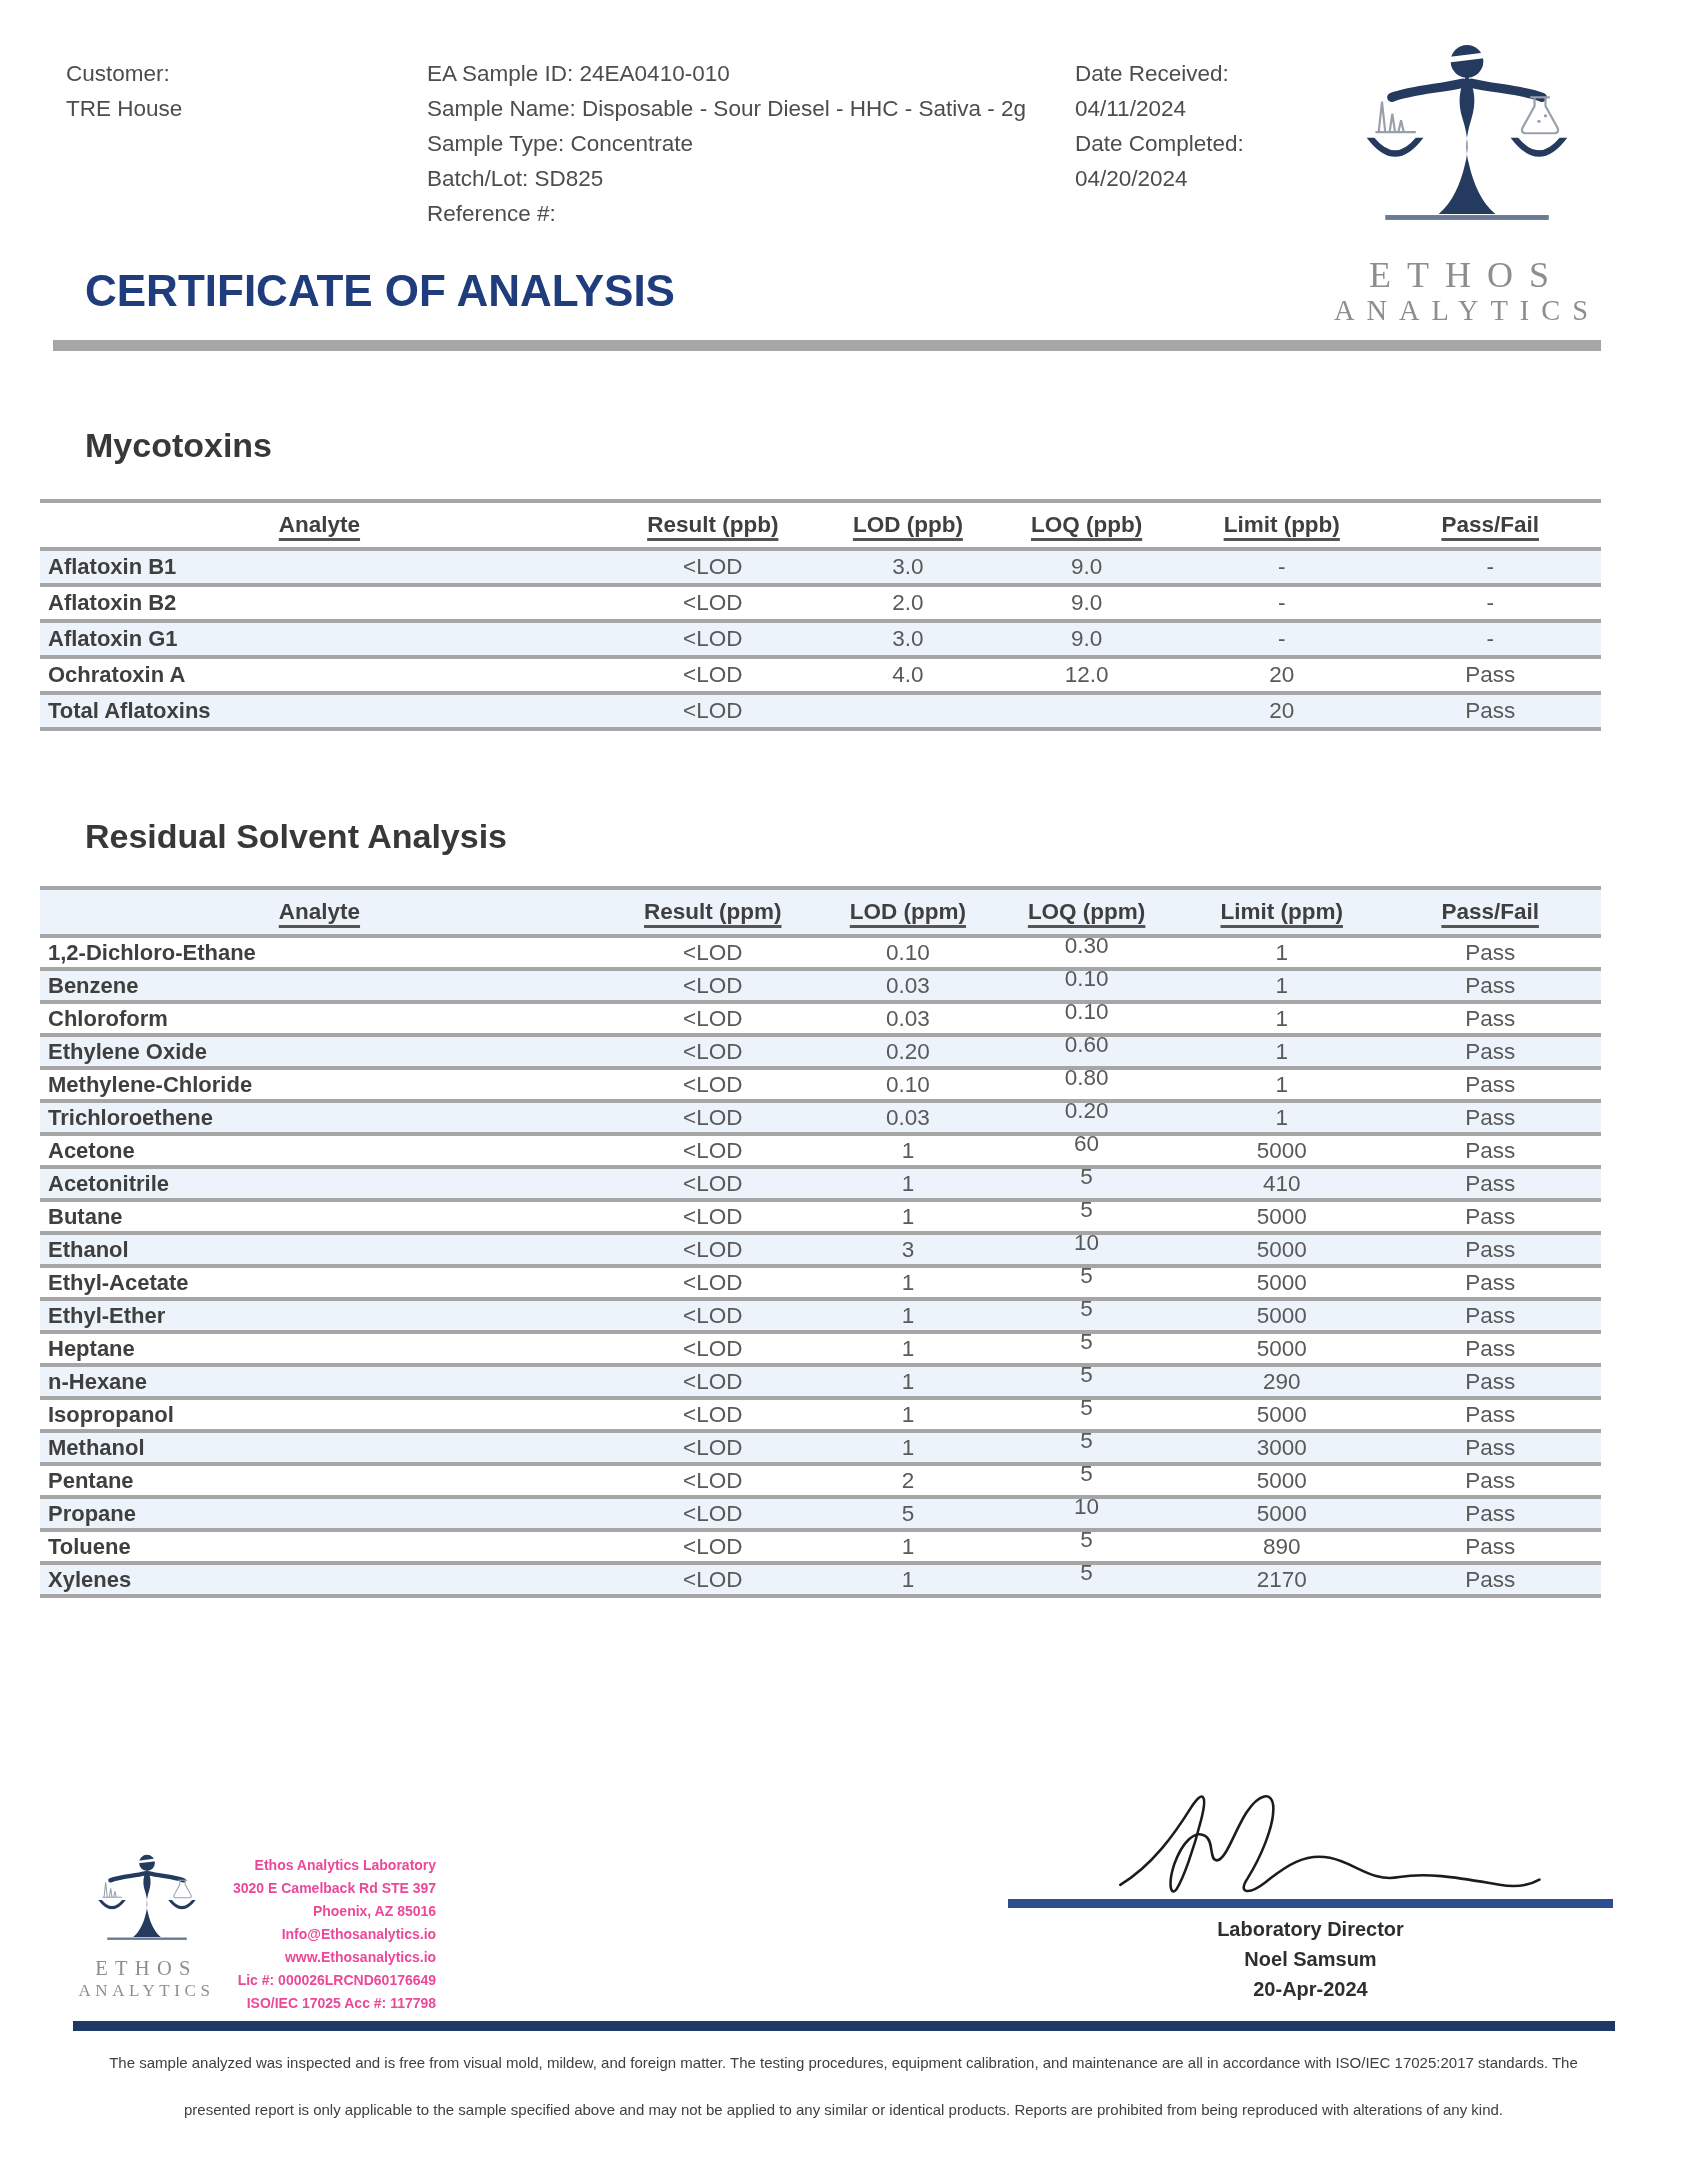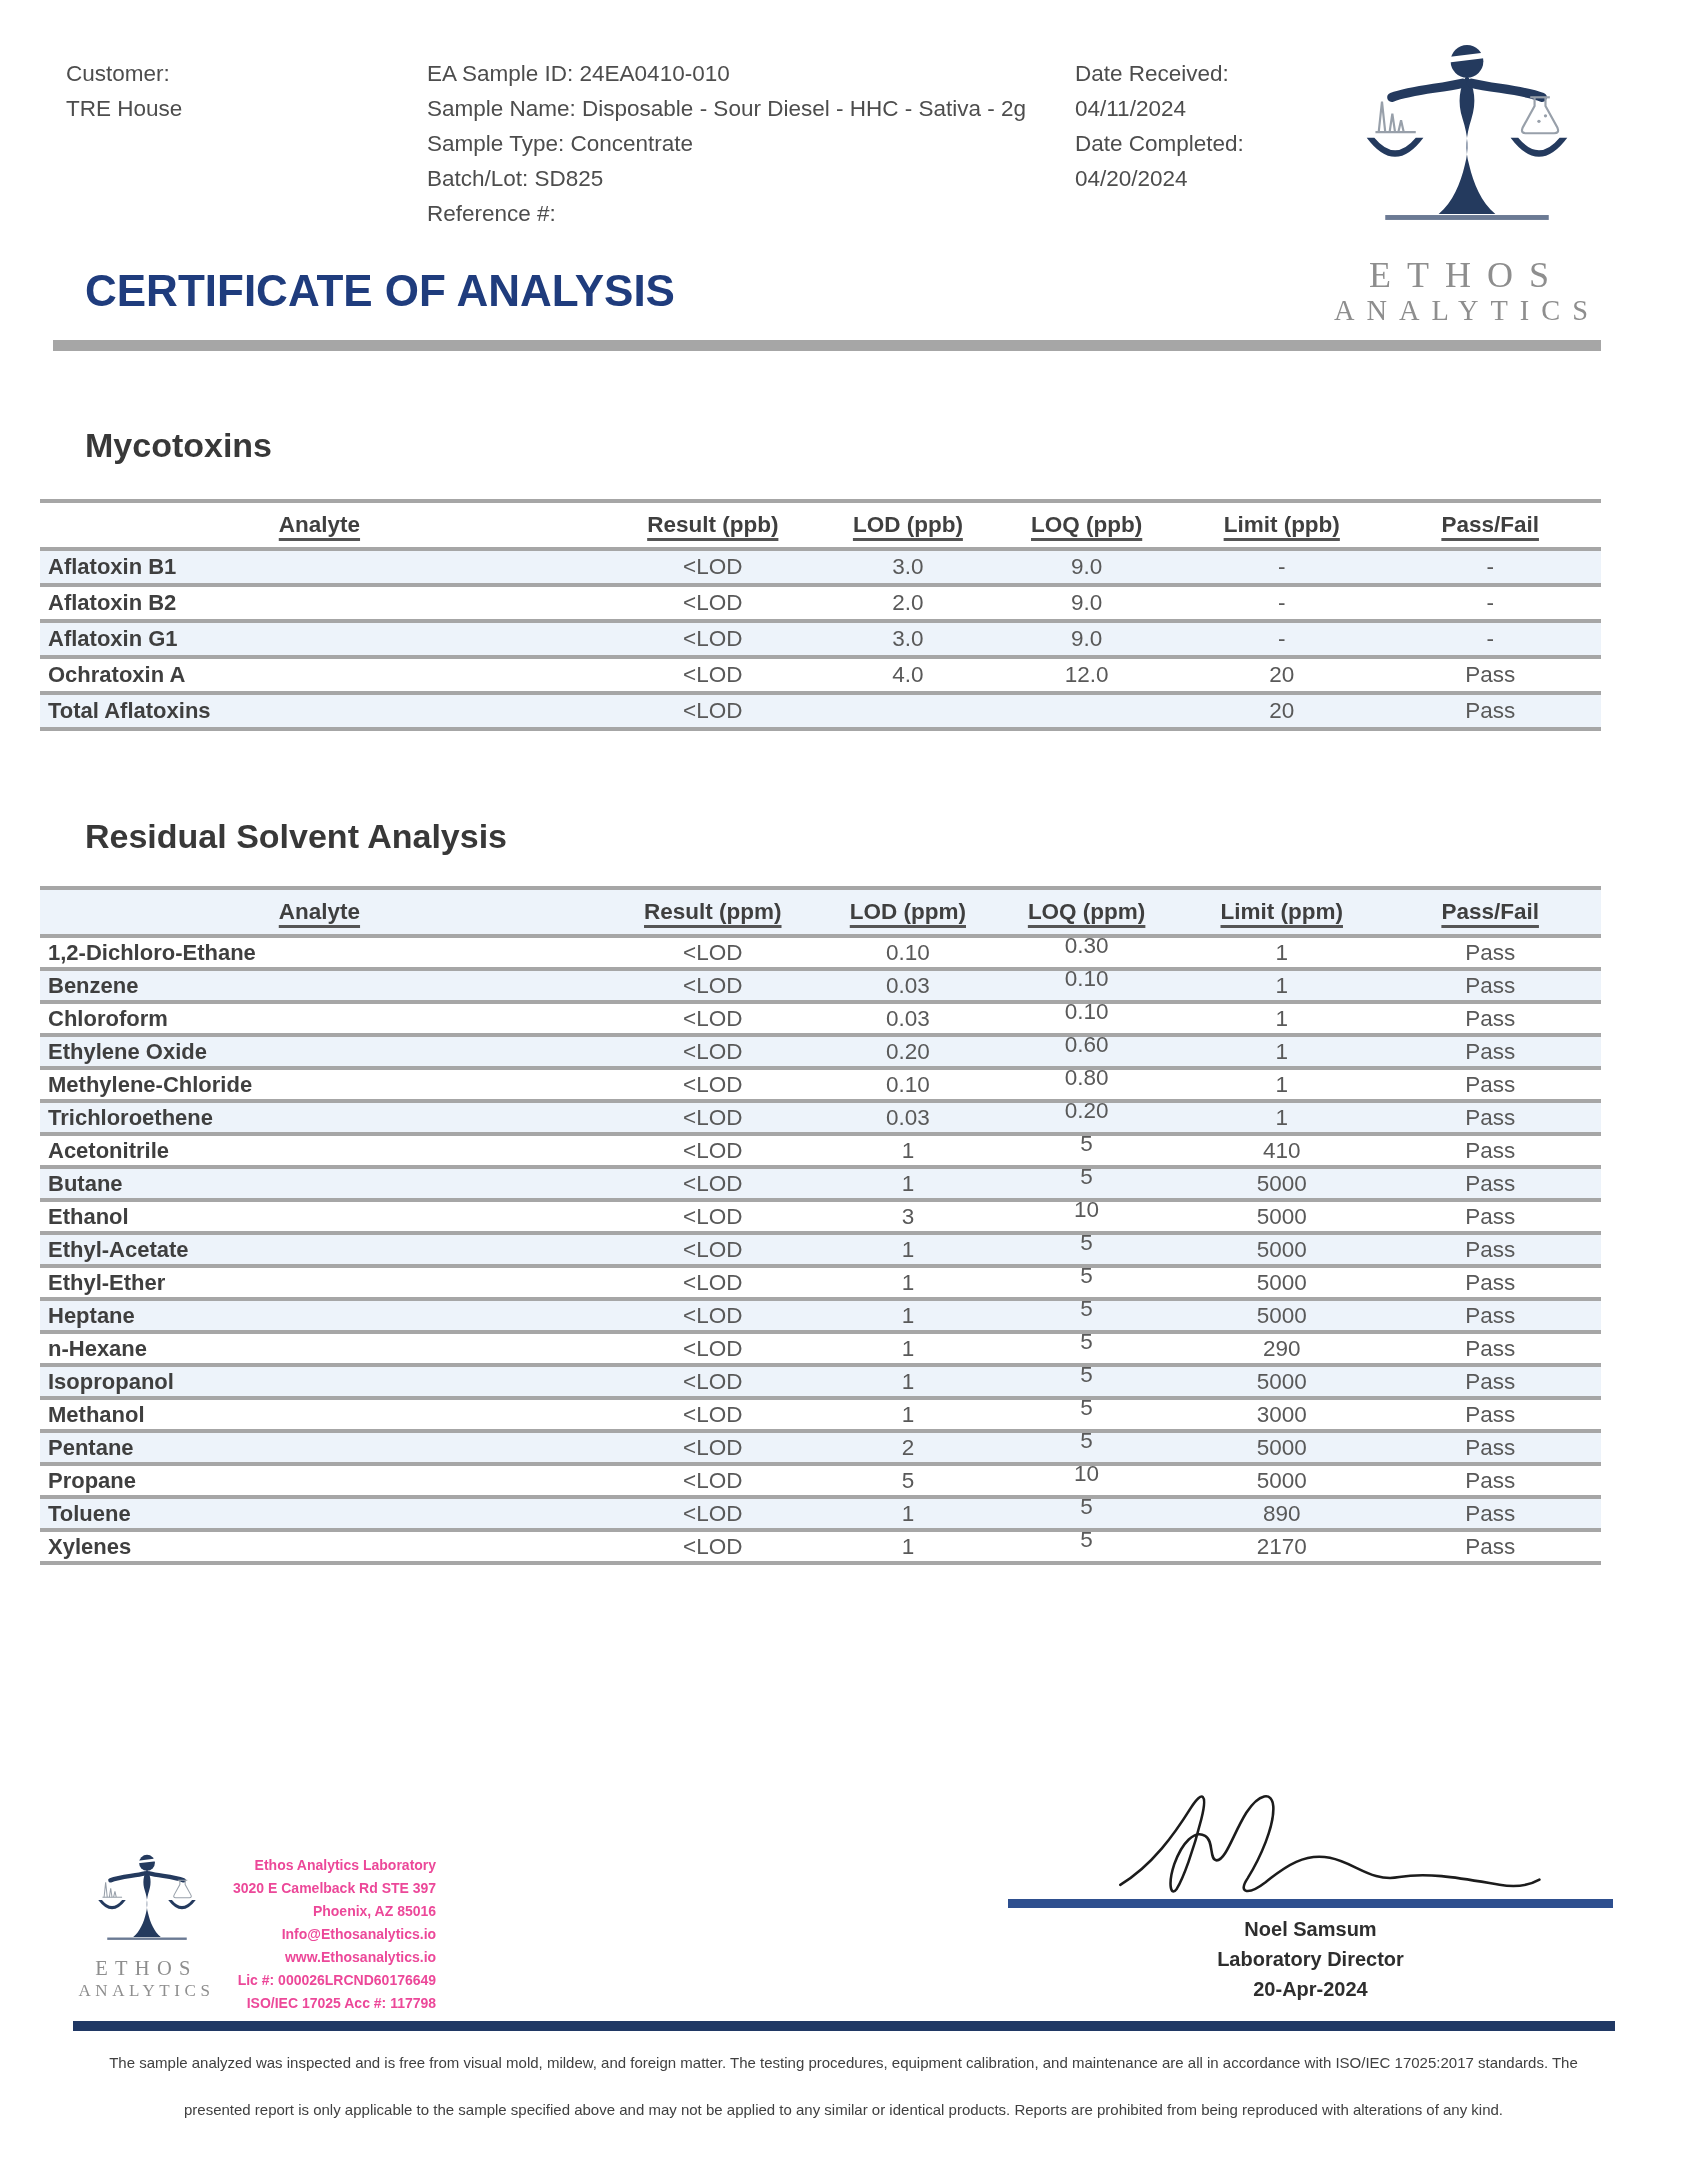--- a/index.html
+++ b/index.html
@@ -239,20 +239,28 @@
       </tr>
         <tr>
         <td class="analyte">Trichloroethene</td>
         <td>&lt;LOD</td>
         <td>0.03</td>
         <td class="loq"><span>0.20</span></td>
         <td>1</td>
         <td>Pass</td>
       </tr>
         <tr>
+        <td class="analyte">Acetone</td>
+        <td>&lt;LOD</td>
+        <td>1</td>
+        <td class="loq"><span>60</span></td>
+        <td>5000</td>
+        <td>Pass</td>
+      </tr>
+        <tr>
         <td class="analyte">Acetonitrile</td>
         <td>&lt;LOD</td>
         <td>1</td>
         <td class="loq"><span>5</span></td>
         <td>410</td>
         <td>Pass</td>
       </tr>
         <tr>
         <td class="analyte">Butane</td>
         <td>&lt;LOD</td>
@@ -385,22 +393,22 @@
     </div>
 
   <div class="sig-wrap">
     <span>
     <svg class="sig" viewBox="0 0 700 170">
       <path d="M30,150 C80,120 115,70 140,30 C158,2 166,8 156,48 C144,96 128,140 118,156 C108,170 104,148 114,118 C126,84 146,64 162,74 C176,82 168,112 180,112 C194,112 206,70 226,38 C246,8 266,4 268,28 C270,58 248,108 228,140 C212,164 230,166 256,146 C288,120 318,100 356,108 C396,116 420,146 464,138 C510,130 560,140 620,150 C650,155 668,150 682,142" fill="none" stroke="#1c1c1c" stroke-width="4" stroke-linecap="round"></path>
     </svg>
     </span>
     <div class="sig-line"></div>
     <div class="sig-text">
+      <div>Laboratory Director</div>
       <div>Noel Samsum</div>
-      <div>Laboratory Director</div>
       <div>20-Apr-2024</div>
     </div>
   </div>
 
   <div class="footer-bar"></div>
   <div class="disclaimer">The sample analyzed was inspected and is free from visual mold, mildew, and foreign matter. The testing procedures, equipment calibration, and maintenance are all in accordance with ISO/IEC 17025:2017 standards. The presented report is only applicable to the sample specified above and may not be applied to any similar or identical products. Reports are prohibited from being reproduced with alterations of any kind.</div>
 
 </div>
 
 

